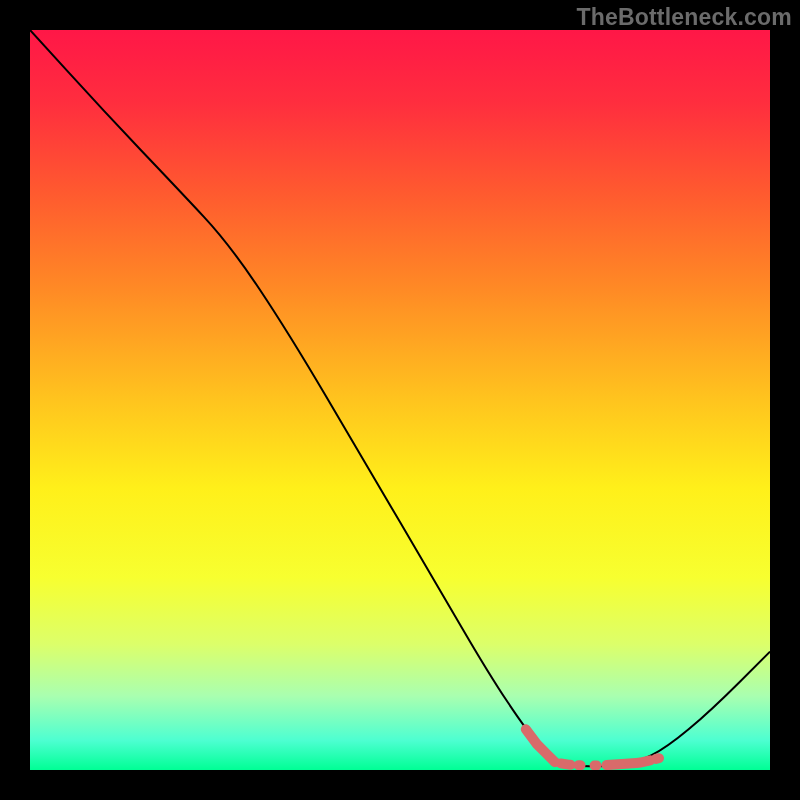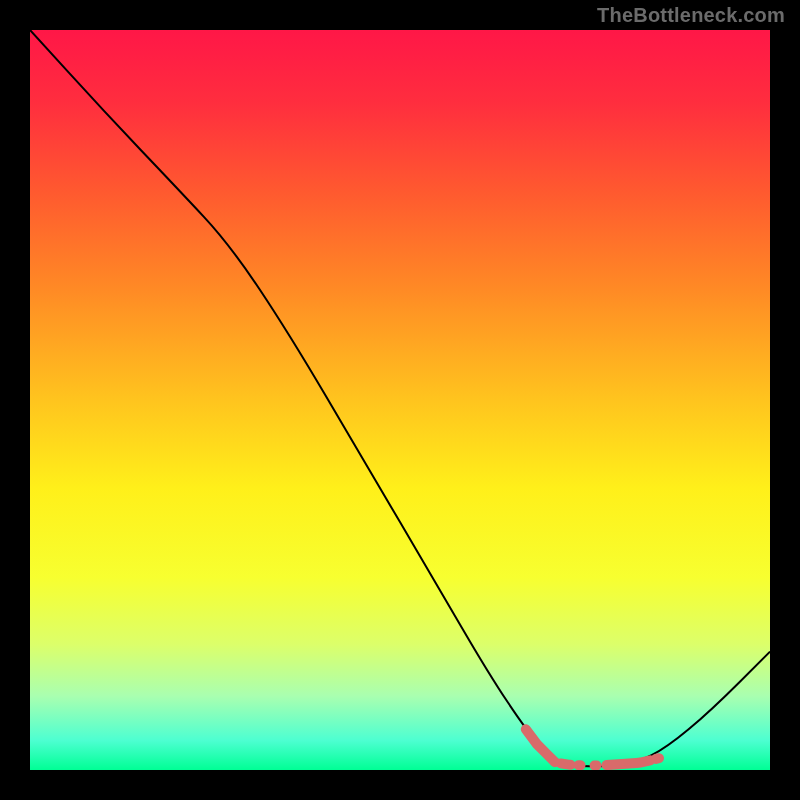--- a/index.html
+++ b/index.html
@@ -21,23 +21,23 @@
   .plot {
     position: absolute;
     left: 0;
     top: 0;
     width: 740px;
     height: 740px;
   }
   .watermark {
     position: absolute;
     top: 4px;
-    right: 15px;
+    right: 8px;
     font-family: Arial, Helvetica, sans-serif;
-    font-size: 20px;
+    font-size: 23px;
     font-weight: 600;
     color: #6b6b6b;
     letter-spacing: 0.2px;
   }
 </style>
 </head>
 <body>
 
 <div class="frame">
   <svg class="plot" viewBox="0 0 740 740" preserveAspectRatio="none">

